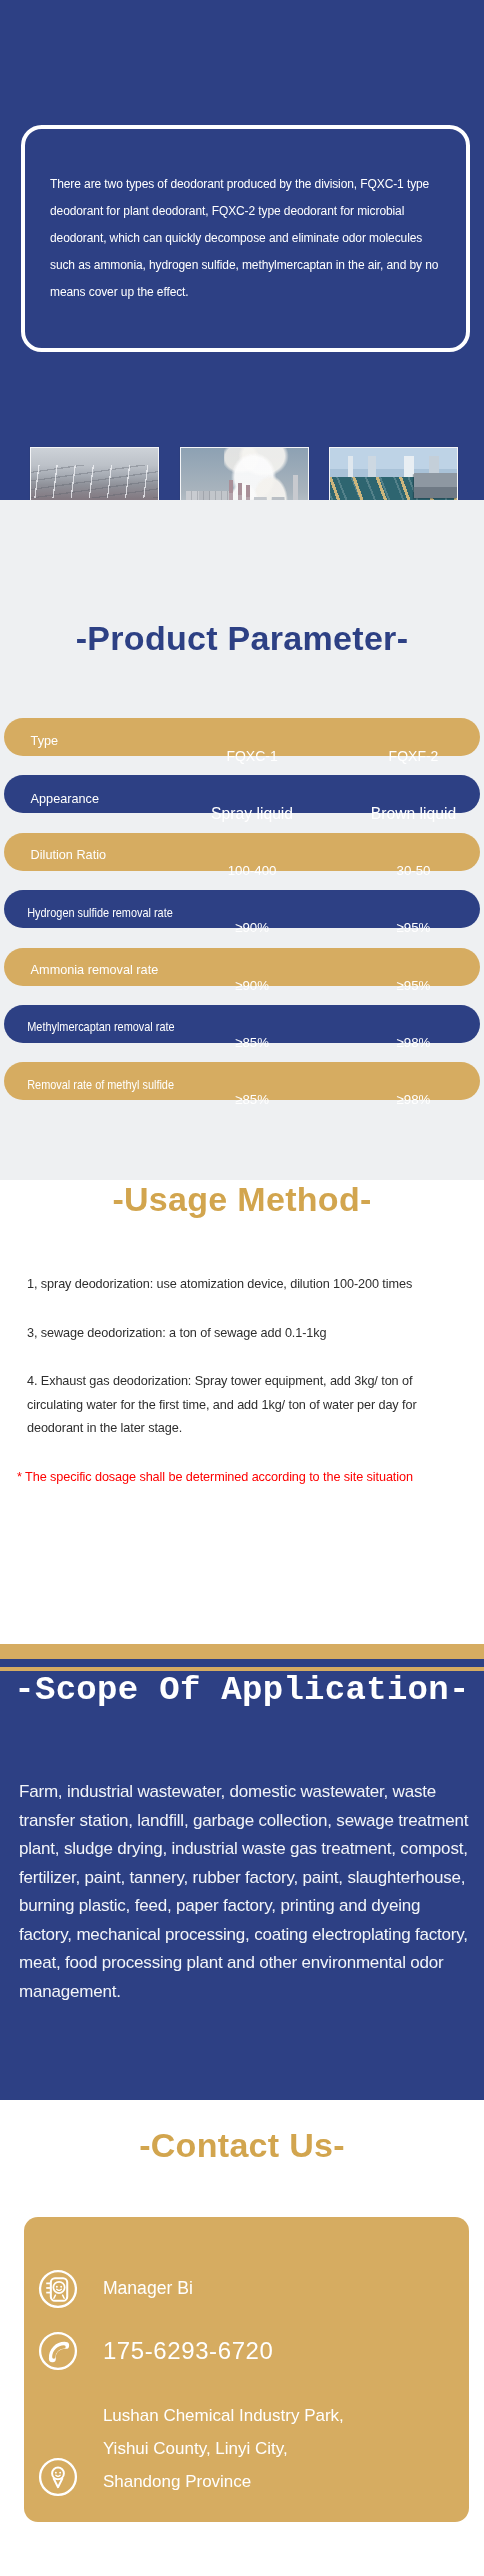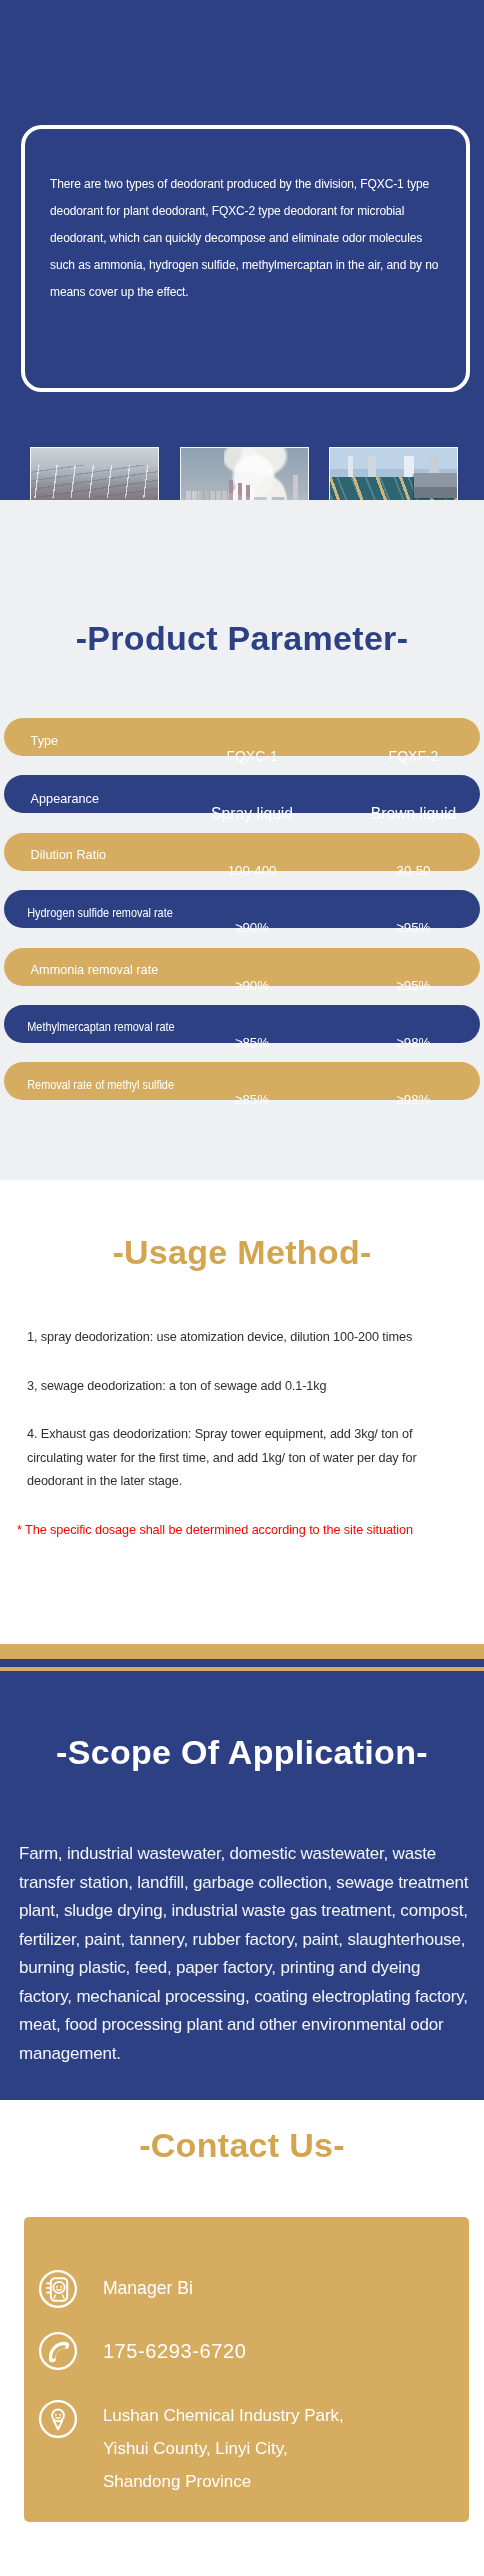--- a/index.html
+++ b/index.html
@@ -16,26 +16,26 @@
   .sec-scope{position:relative;height:429px;background:#2d4084;}
   .sec-contact{position:relative;height:527px;background:#ffffff;}
 
   
   .big-title{margin:0;text-align:center;font-weight:bold;font-size:34px;line-height:39px;letter-spacing:0.3px;}
   .t-white{color:#ffffff;}
   .t-blue{color:#2d4084;}
   .t-gold{color:#d2a54e;}
   .sec-blue-top .big-title{padding-top:50px;}
   .sec-gray .big-title{padding-top:119px;}
-  .sec-usage .big-title{padding-top:53px;}
-  .sec-scope .big-title{padding-top:62px;}
+  .sec-usage .big-title{}
+  .sec-scope .big-title{font-family:Liberation Mono, monospace;}
   .sec-contact .big-title{padding-top:25.4px;}
 
   
-  .intro-box{position:absolute;left:20.6px;top:125px;width:449px;height:267px;box-sizing:border-box;
+  .intro-box{position:absolute;left:20.6px;top:125px;width:449px;height:227px;box-sizing:border-box;
              border:4.2px solid #ffffff;border-radius:20.6px;padding:42px 24px 0 25.4px;}
   .intro-text{color:#ffffff;font-size:12px;line-height:27px;letter-spacing:-0.1px;}
 
   
   .photo{position:absolute;top:447px;width:127px;height:97px;border:1.8px solid #f4f5f7;
          box-shadow:0 0 0 0.6px rgba(40,50,80,.18);overflow:hidden;background:#9aa4ae;}
   #photo1{left:30px;}#photo2{left:180px;}#photo3{left:329px;}
   .photo>div{position:absolute;}
   
   #photo1 .p1-bg{inset:0;background:linear-gradient(180deg,#cdd2d8 0%,#bcc1c8 18%,#a7acb4 28%,
@@ -105,28 +105,28 @@
   .uitem{font-size:12.7px;line-height:23.6px;color:#2e2e2e;letter-spacing:-0.1px;
          margin-bottom:25px;max-width:427px;}
   .usage-note{margin:0 0 0 17px;color:#fe0000;font-size:12.7px;line-height:23.6px;letter-spacing:-0.1px;}
 
   
   .scope-text{margin:68px 0 0 19px;width:455px;font-size:17px;line-height:28.5px;
               color:#f3f5f9;letter-spacing:-0.2px;}
 
   
   .contact-box{margin:52px 0 0 24px;width:445px;height:305px;box-sizing:border-box;
-               background:#d6ac61;border-radius:5px;padding:51px 0 0 13.3px;}
+               background:#d6ac61;border-radius:14px;padding:51px 0 0 13.3px;}
   .crow{display:flex;align-items:center;margin-bottom:20.6px;}
-  .crow.last{align-items:flex-start;margin-bottom:12px;}
+  .crow.last{align-items:flex-end;margin-bottom:12px;}
   .crow.gap2{margin-bottom:25.4px;}
   .cicon{width:42px;height:42px;flex:0 0 42px;}
   .ctext{margin-left:23.6px;color:#ffffff;}
   .ctext.name{font-size:17.6px;}
-  .ctext.phone{font-size:20px;letter-spacing:0.6px;}
+  .ctext.phone{font-size:24px;letter-spacing:0.6px;}
   .addr{margin-left:23.6px;margin-top:1.2px;color:#ffffff;font-size:17px;line-height:33px;}
 </style>
 </head>
 <body>
 
 <div id="page">
 
   <section class="sec-blue-top">
 
     <div class="intro-box">

